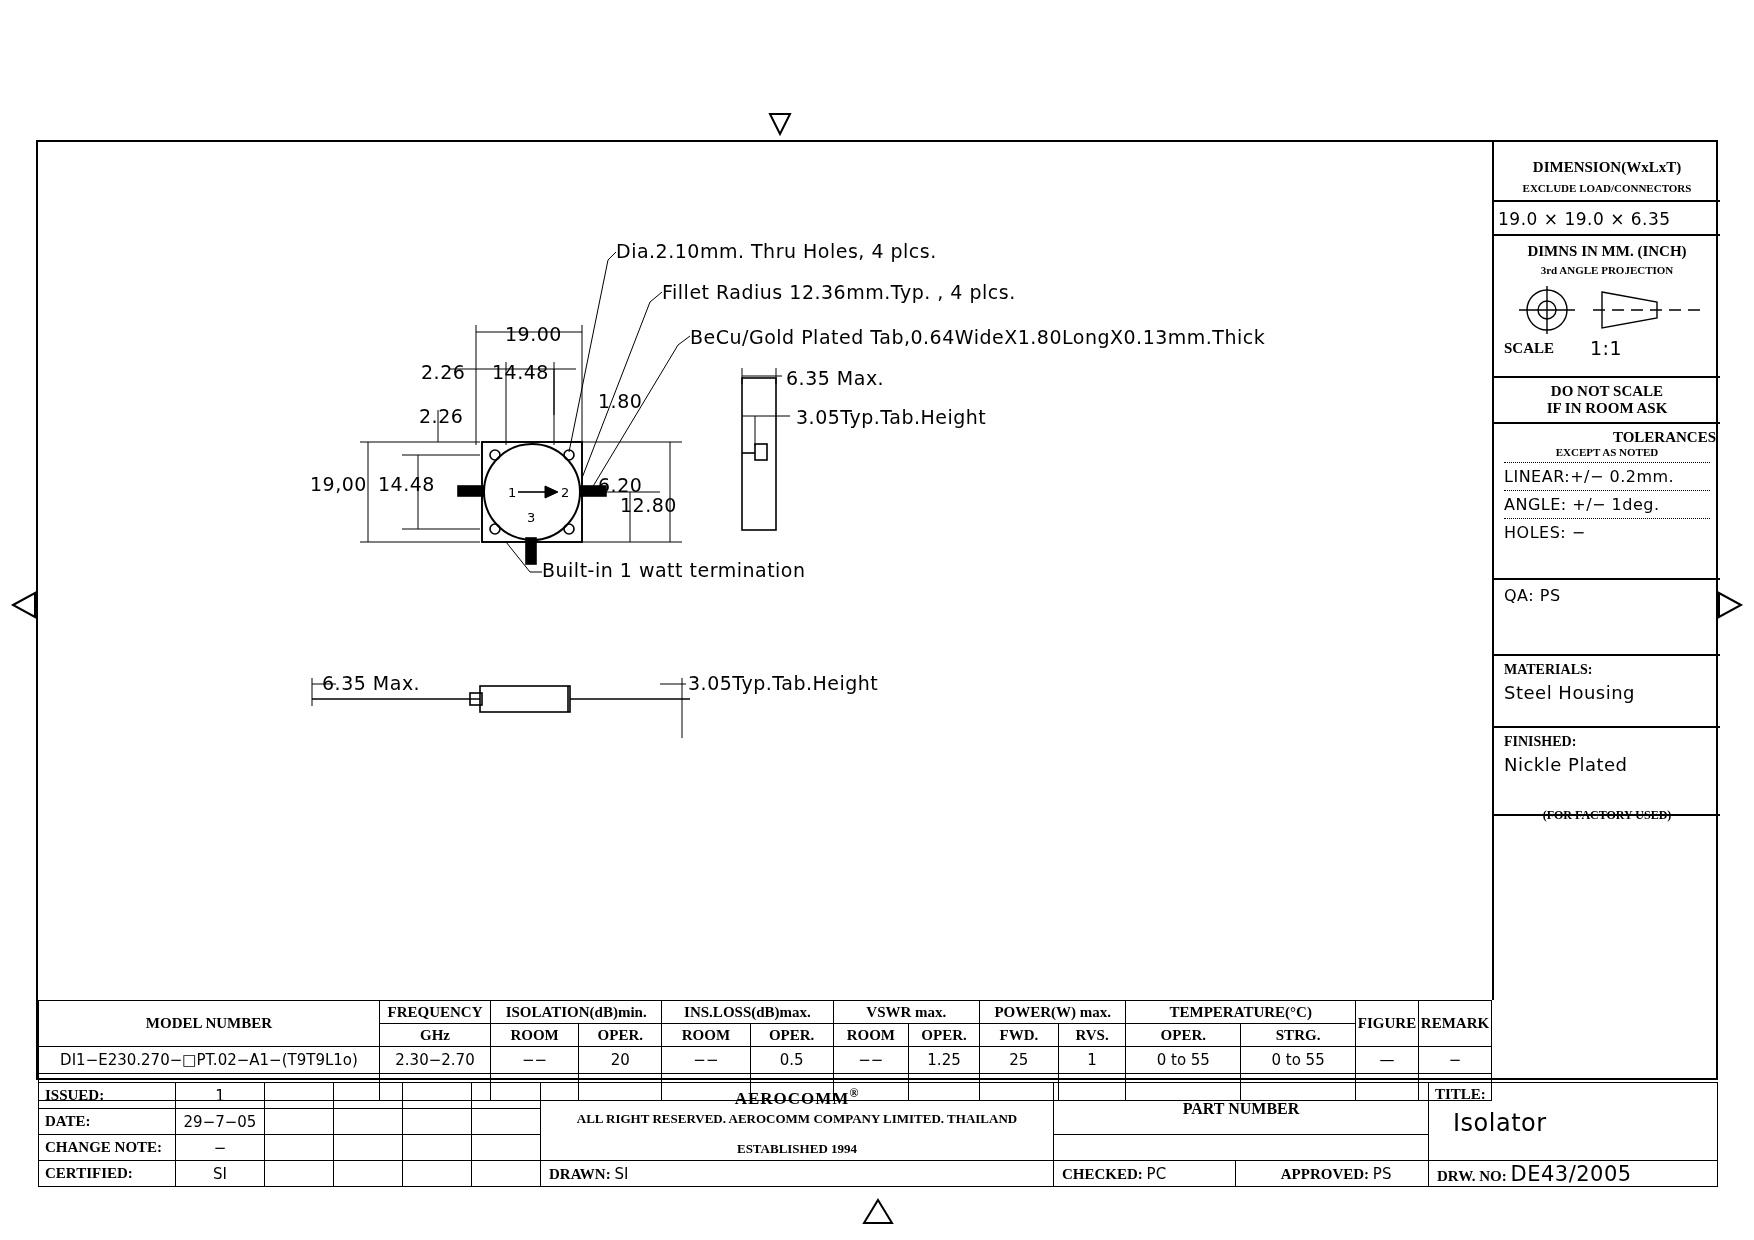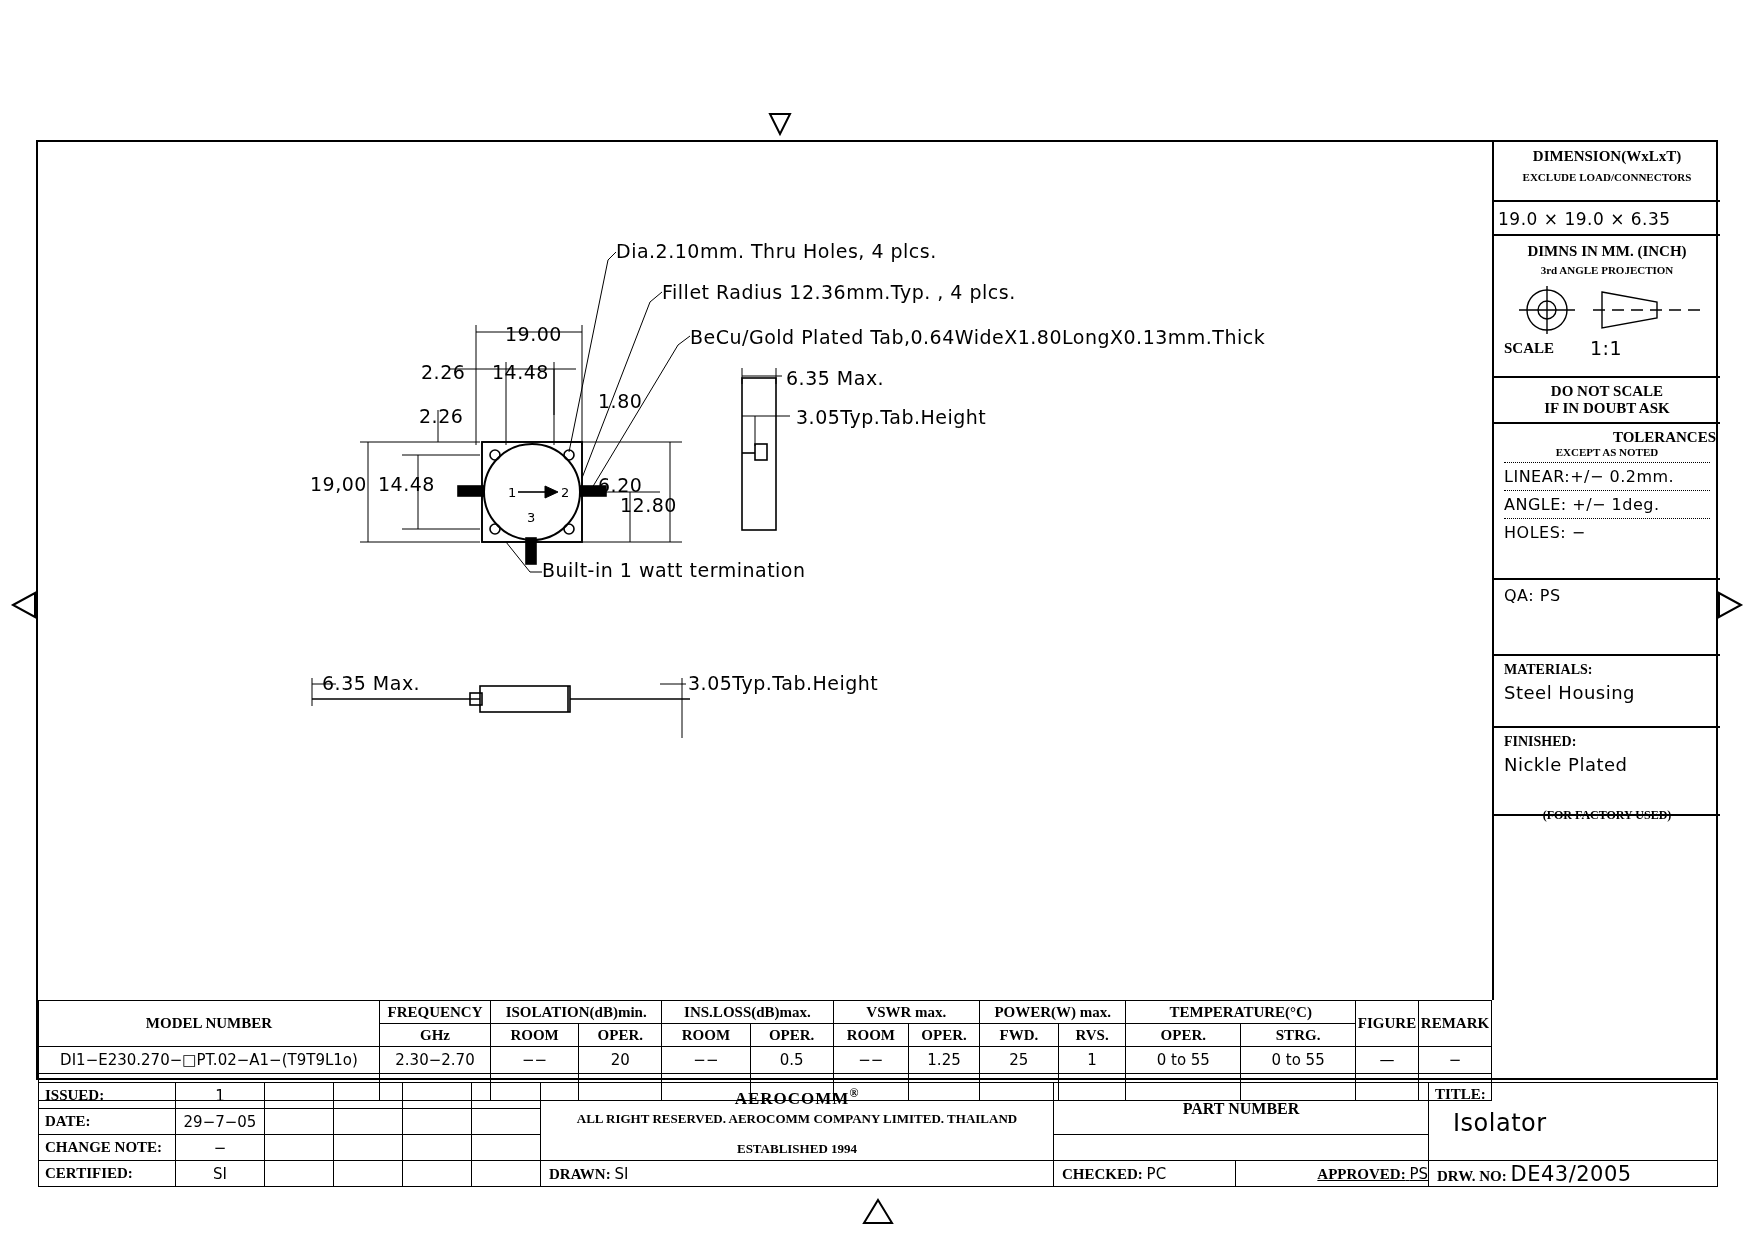--- a/index.html
+++ b/index.html
@@ -163,21 +163,21 @@
       <line x1="12" y1="24" x2="36" y2="24"></line>
       <line x1="382" y1="18" x2="382" y2="78"></line>
       <line x1="360" y1="24" x2="386" y2="24"></line>
     </g>
   </svg>
   <div class="abs cad" style="left:322px;top:672px;">6.35 Max.</div>
   <div class="abs cad" style="left:688px;top:672px;">3.05Typ.Tab.Height</div>
 
   <div id="rightblock">
     <div class="rbrow ctr" style="top:0;height:62px;">
-      <div class="ser bold" style="font-size:15px;margin-top:6px;">DIMENSION(WxLxT)</div>
+      <div class="ser bold" style="font-size:15px;margin-top:17px;">DIMENSION(WxLxT)</div>
       <div class="ser bold" style="font-size:11px;margin-top:6px;">EXCLUDE LOAD/CONNECTORS</div>
     </div>
     <div class="rbrow" style="top:62px;height:34px;">
       <div class="cad" style="font-size:17px;margin-top:5px;">19.0 × 19.0 × 6.35</div>
     </div>
     <div class="rbrow ctr" style="top:96px;height:142px;">
       <div class="ser bold" style="font-size:15px;margin-top:5px;">DIMNS IN MM. (INCH)</div>
       <div class="ser bold" style="font-size:11px;margin-top:4px;">3rd ANGLE PROJECTION</div>
       <svg width="200" height="58" style="margin:6px auto 0;">
         <g stroke="#000" fill="none" stroke-width="1.4">
@@ -189,21 +189,21 @@
           <line x1="86" y1="28" x2="196" y2="28" stroke-dasharray="12,7"></line>
         </g>
       </svg>
       <div style="position:relative;height:22px;">
         <span class="ser bold" style="position:absolute;left:6px;top:0;font-size:15px;">SCALE</span>
         <span class="cad" style="position:absolute;left:92px;top:-3px;font-size:19px;">1:1</span>
       </div>
     </div>
     <div class="rbrow ctr" style="top:238px;height:46px;">
       <div class="ser bold" style="font-size:15px;margin-top:3px;">DO  NOT  SCALE</div>
-      <div class="ser bold" style="font-size:15px;">IF  IN  DOUBT  ASK</div>
+      <div class="ser bold" style="font-size:15px;">IF  IN  ROOM  ASK</div>
     </div>
     <div class="rbrow" style="top:284px;height:156px;">
       <div class="ser bold ctr" style="font-size:15px;margin-top:3px;text-align:right;">TOLERANCES</div>
       <div class="ser bold ctr" style="font-size:11px;">EXCEPT AS NOTED</div>
       <div class="dotline"></div>
       <div class="cad" style="font-size:16px;margin:4px 0 0 6px;">LINEAR:+/−  0.2mm.</div>
       <div class="dotline"></div>
       <div class="cad" style="font-size:16px;margin:4px 0 0 6px;">ANGLE: +/−  1deg.</div>
       <div class="dotline"></div>
       <div class="cad" style="font-size:16px;margin:4px 0 0 6px;">HOLES: −</div>
@@ -334,21 +334,21 @@
       <td></td>
       <td></td>
       <td style="text-align:left;padding-left:8px;">
         <span class="ser bold" style="font-size:15px;">DRAWN:</span>
         <span class="cadtd" style="font-size:15px;">SI</span>
       </td>
       <td style="text-align:left;padding-left:8px;">
         <span class="ser bold" style="font-size:15px;">CHECKED:</span>
         <span class="cadtd" style="font-size:15px;">PC</span>
       </td>
-      <td style="text-align:right;padding-left:8px;text-decoration:underline;">
+      <td style="text-align:center;padding-left:8px;">
         <span class="ser bold" style="font-size:15px;">APPROVED:</span>
         <span class="cadtd" style="font-size:15px;">PS</span>
       </td>
       <td style="text-align:left;padding-left:8px;">
         <span class="ser bold" style="font-size:15px;">DRW. NO:</span>
         <span class="cad" style="font-size:21px;">DE43/2005</span>
       </td>
     </tr>
   </tbody>
     </table>

